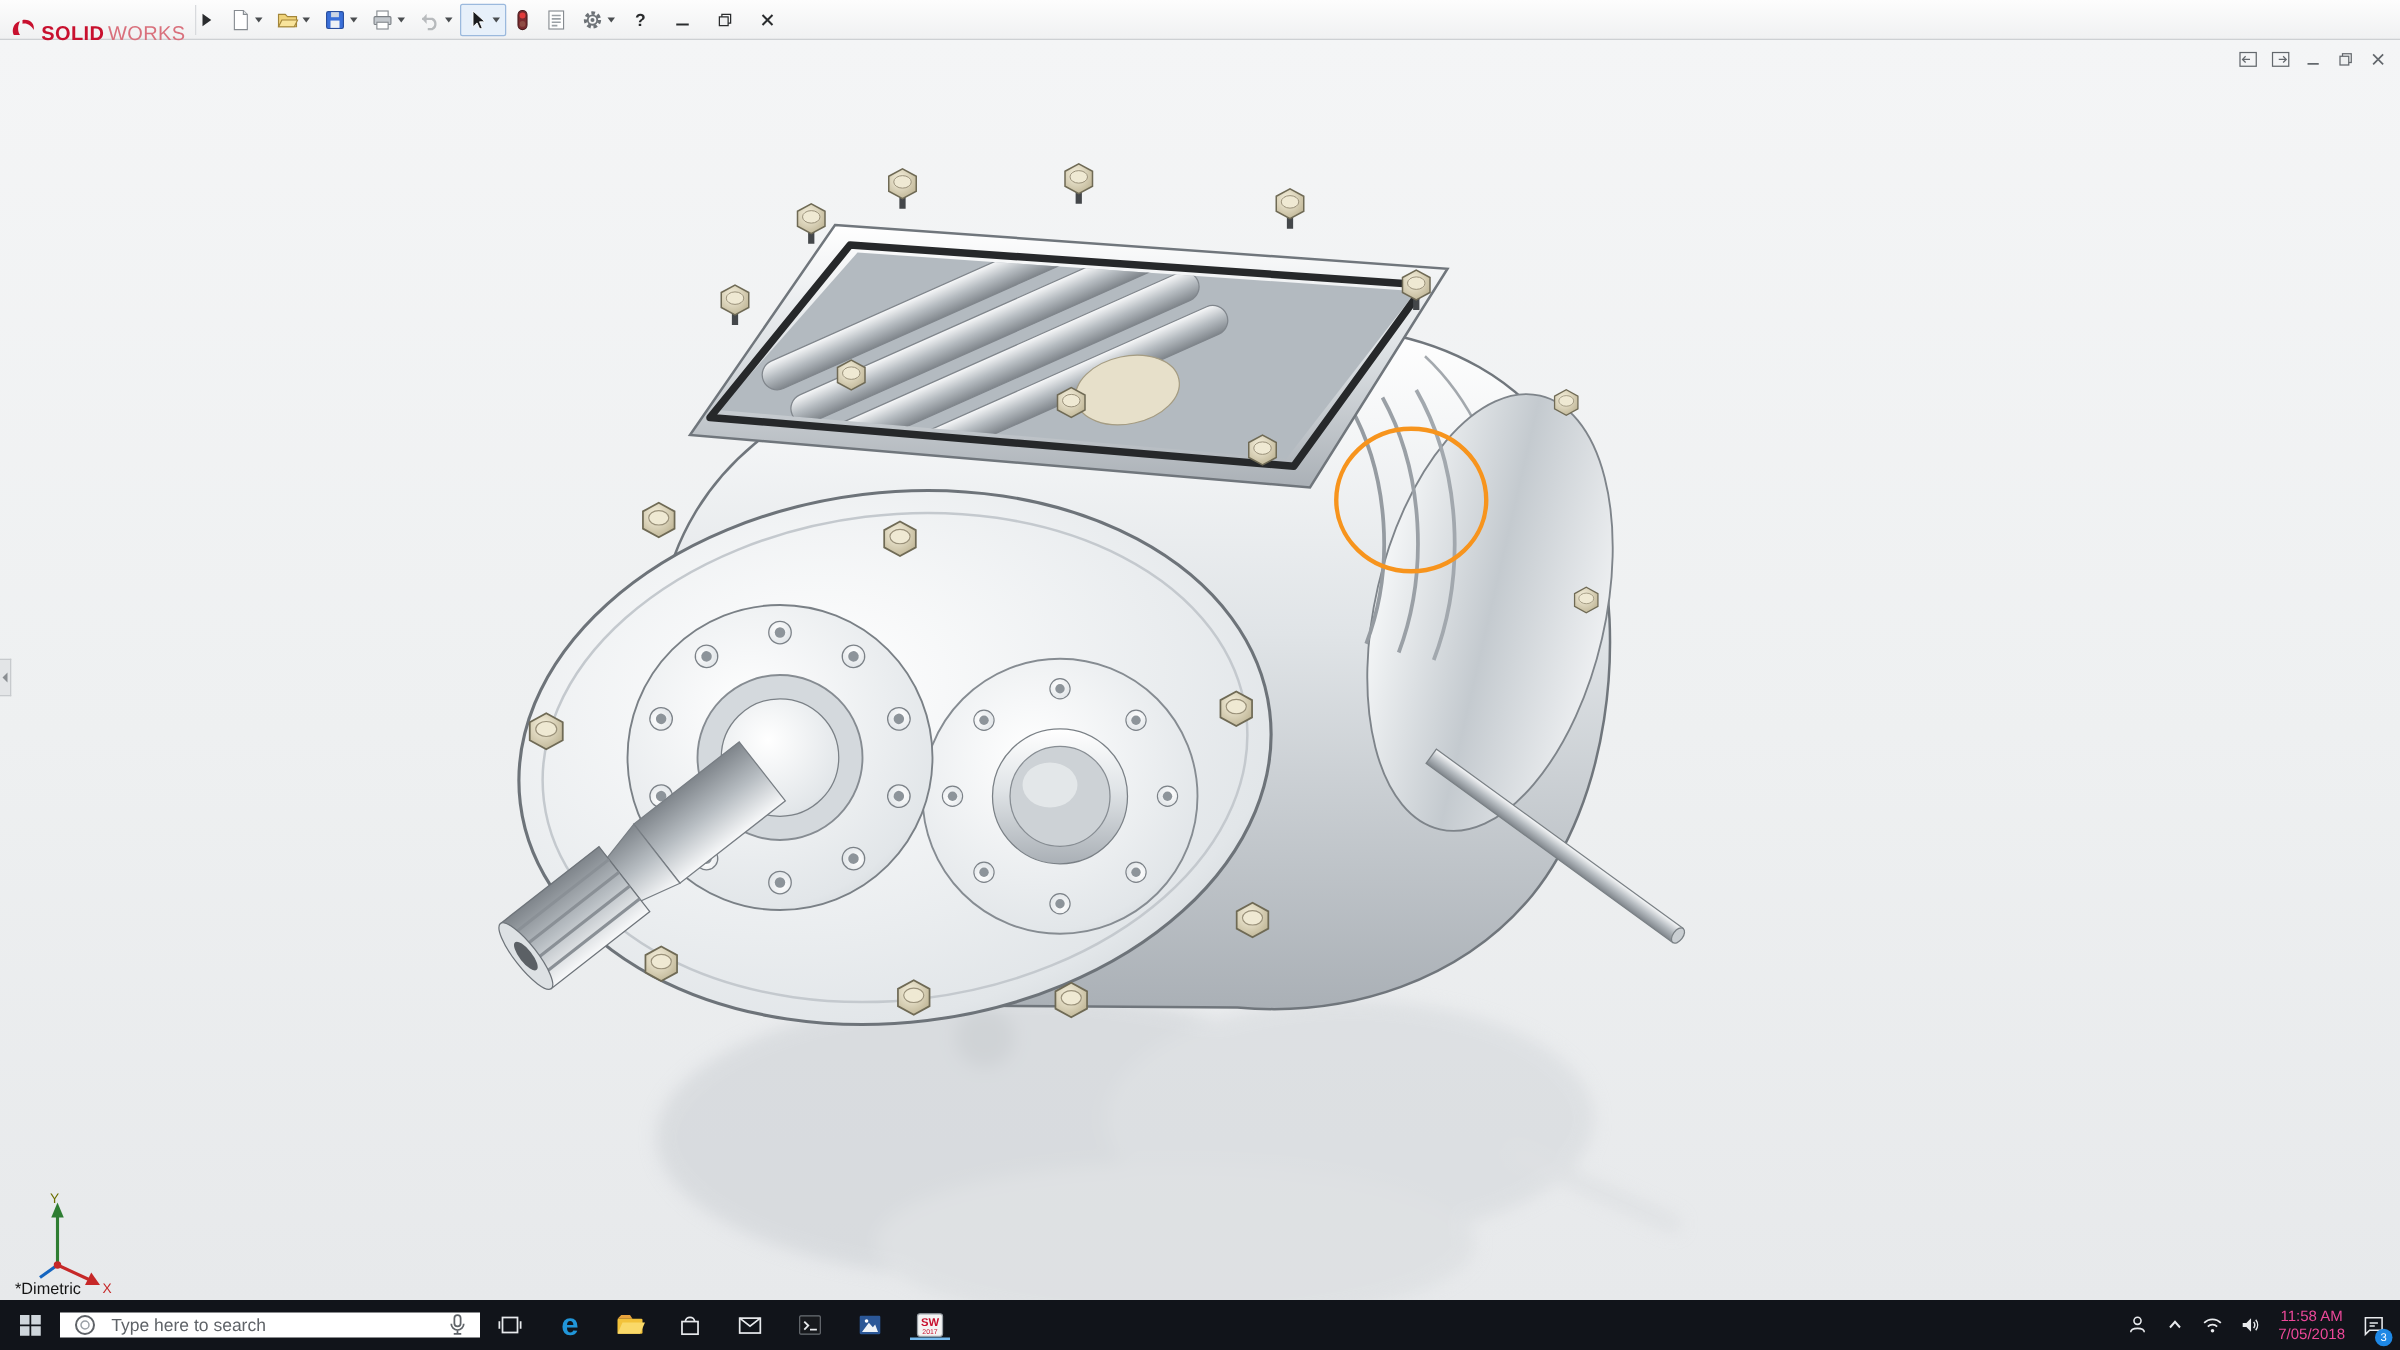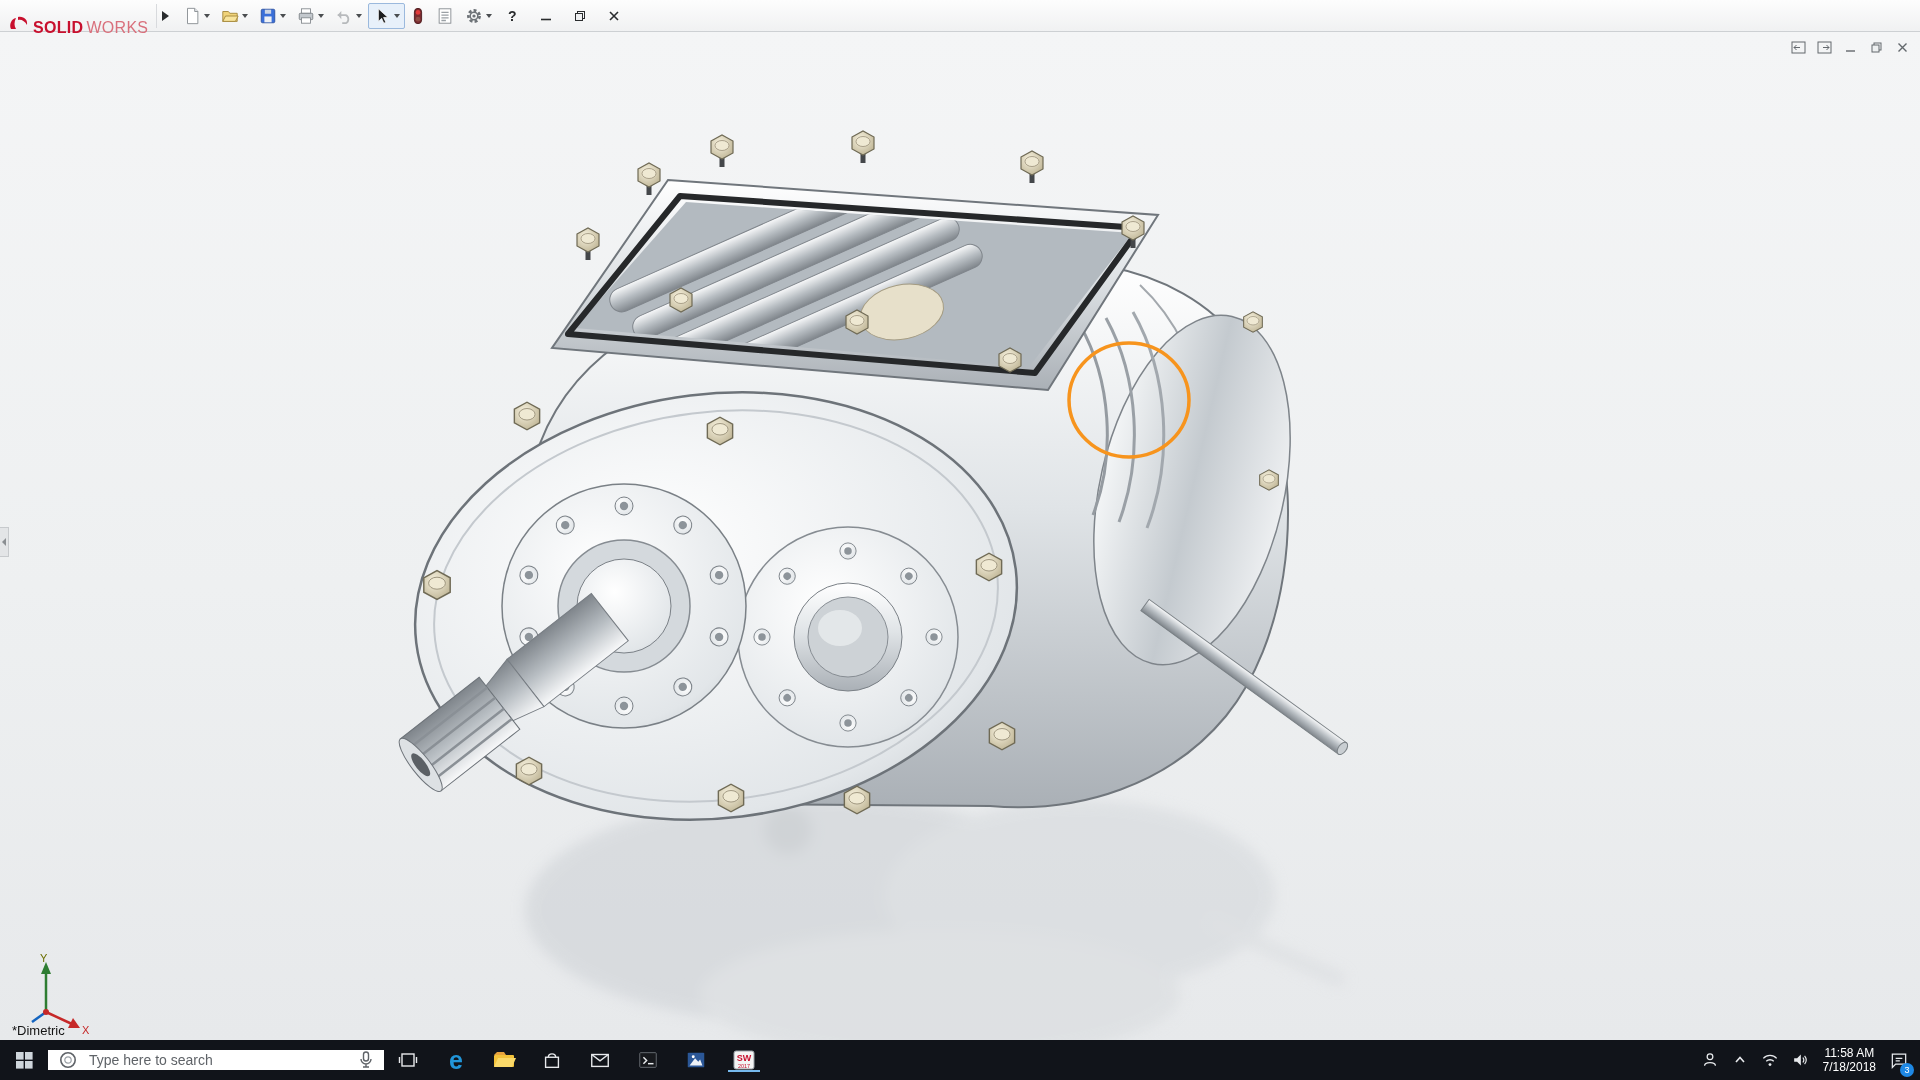--- a/index.html
+++ b/index.html
@@ -62,21 +62,21 @@
   }
   .tk-start { width:48px; display:flex; align-items:center; justify-content:center; }
   .tk-search { width:336px; background:#ffffff; display:flex; align-items:center; gap:9px; padding:0 10px; }
   .tk-search input { border:none; outline:none; background:transparent; flex:1; font-size:14px;
                      color:#3c4043; font-family:"Liberation Sans",sans-serif; }
   .tk-search input::placeholder { color:#5f6368; opacity:1; }
   .tk-btn { width:48px; display:flex; align-items:center; justify-content:center; position:relative; }
   .tk-btn.active::after { content:""; position:absolute; left:8px; right:8px; bottom:0; height:2px; background:#76b9ed; }
   .tray { margin-left:auto; display:flex; align-items:center; }
   .tray-icon { width:30px; height:40px; display:flex; align-items:center; justify-content:center; position:relative; }
-  .clock { text-align:center; font-size:12px; line-height:14px; padding:0 8px; color:#ffffff; }
+  .clock { text-align:center; font-size:12px; line-height:14px; padding:0 8px; color:#ec4899; }
   .badge { position:absolute; right:0px; bottom:3px; min-width:14px; height:14px; border-radius:7px;
            background:#1e88e5; color:#fff; font-size:9px; display:flex; align-items:center; justify-content:center; }
   .show-desktop { width:6px; border-left:1px solid #3a3f45; }
 </style>
 </head>
 <body>
 
 <div class="titlebar">
   <div class="logo">
     <svg width="22" height="18" viewBox="0 0 22 18">
@@ -504,21 +504,21 @@
       </svg>
     </div>
     <div class="tray-icon">
       <svg width="20" height="20" viewBox="0 0 24 24">
         <polygon points="5,10 8.5,10 13,5.5 13,18.5 8.5,14 5,14" fill="#e8eaed"></polygon>
         <path d="M15.5 9 a5 5 0 0 1 0 6 M17.5 7 a8 8 0 0 1 0 10" fill="none" stroke="#e8eaed" stroke-width="1.4"></path>
       </svg>
     </div>
     <div class="clock">
       <div>11:58 AM</div>
-      <div>7/18/2018</div>
+      <div>7/05/2018</div>
     </div>
     <div class="tray-icon">
       <svg width="20" height="20" viewBox="0 0 24 24">
         <path d="M4 5 h16 v12 h-12 l-4 4 z" fill="none" stroke="#e8eaed" stroke-width="1.5"></path>
         <path d="M8 10 h8 M8 13 h5" stroke="#e8eaed" stroke-width="1.4"></path>
       </svg>
       <span class="badge">3</span>
     </div>
     <div class="show-desktop"></div>
   </div>

